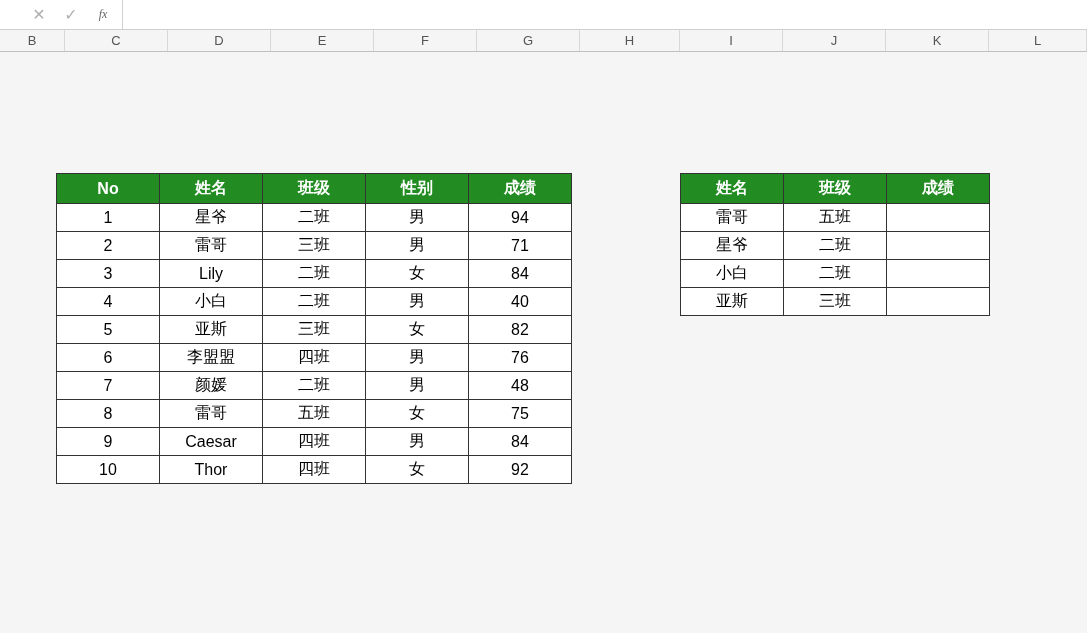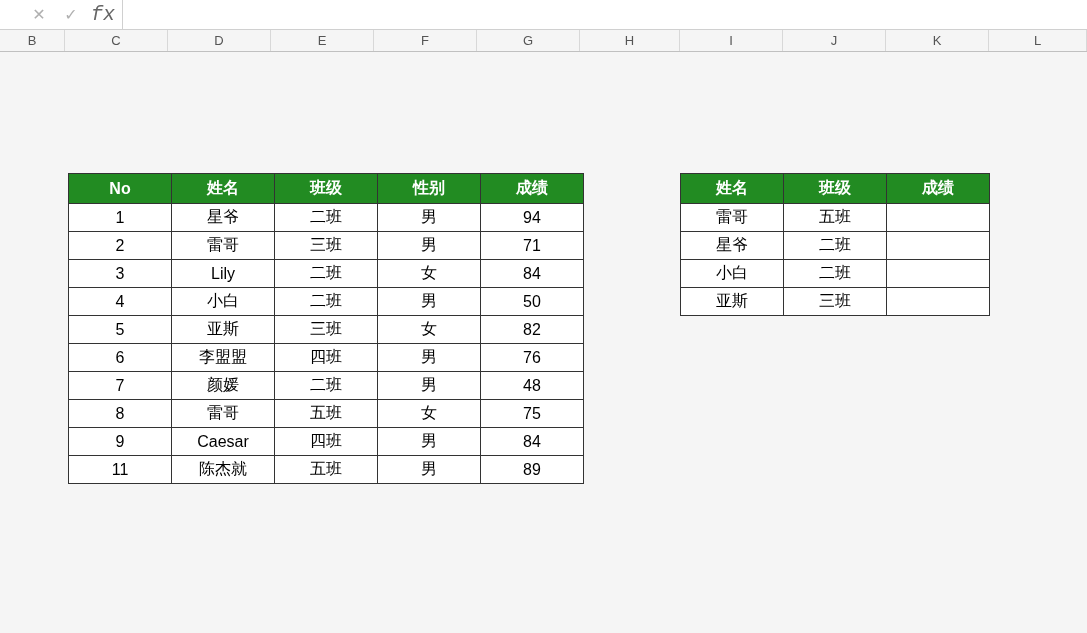--- a/index.html
+++ b/index.html
@@ -32,22 +32,22 @@
       font-size: 16px;
       display: flex;
       align-items: center;
       justify-content: center;
       width: 18px;
       cursor: pointer;
     }
     .formula-controls .fx {
       font-style: italic;
       color: #666;
-      font-family: Liberation Mono, monospace;
-      font-size: 20px;
+      font-family: Liberation Serif, serif;
+      font-size: 12px;
     }
     .formula-input {
       flex: 1;
       height: 100%;
       border: none;
       outline: none;
       padding: 0 8px;
       font-size: 14px;
     }
     .col-headers {
@@ -87,21 +87,21 @@
       font-size: 16px;
     }
     .data-table td {
       border: 1px solid #333;
       text-align: center;
       padding: 3px 0;
       font-size: 16px;
       color: #000;
       height: 25px;
     }
-    .t1 { top: 121px; left: 68px; }
+    .t1 { top: 121px; left: 56px; }
     .t1 th, .t1 td { width: 103px; }
     .t2 { top: 121px; left: 680px; }
     .t2 th, .t2 td { width: 103px; }
   </style>
 </head>
 <body>
 
 <div class="formula-bar">
   <div class="formula-controls">
     <span class="ctrl">✕</span>
@@ -156,21 +156,21 @@
           <td>Lily</td>
           <td>二班</td>
           <td>女</td>
           <td>84</td>
         </tr>
         <tr>
           <td>4</td>
           <td>小白</td>
           <td>二班</td>
           <td>男</td>
-          <td>50</td>
+          <td>40</td>
         </tr>
         <tr>
           <td>5</td>
           <td>亚斯</td>
           <td>三班</td>
           <td>女</td>
           <td>82</td>
         </tr>
         <tr>
           <td>6</td>
@@ -194,25 +194,25 @@
           <td>75</td>
         </tr>
         <tr>
           <td>9</td>
           <td>Caesar</td>
           <td>四班</td>
           <td>男</td>
           <td>84</td>
         </tr>
         <tr>
-          <td>11</td>
-          <td>陈杰就</td>
-          <td>五班</td>
-          <td>男</td>
-          <td>89</td>
+          <td>10</td>
+          <td>Thor</td>
+          <td>四班</td>
+          <td>女</td>
+          <td>92</td>
         </tr>
       </tbody>
   </table>
   <table class="data-table t2">
     <thead>
         <tr>
           <th>姓名</th>
           <th>班级</th>
           <th>成绩</th>
         </tr>

